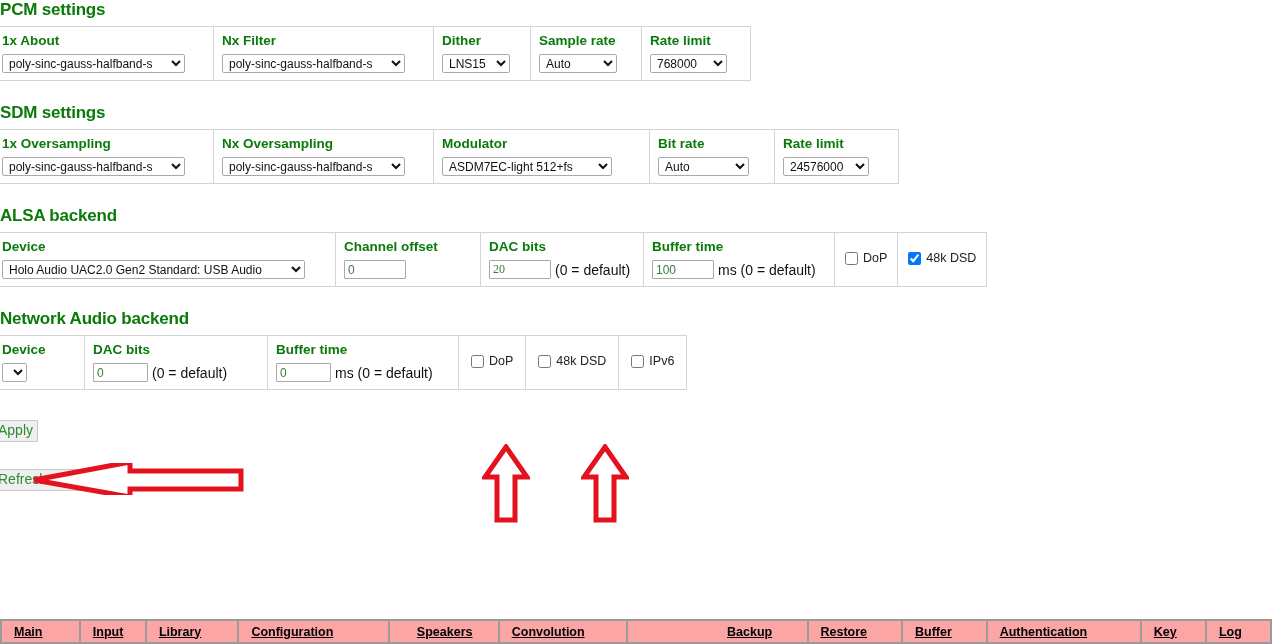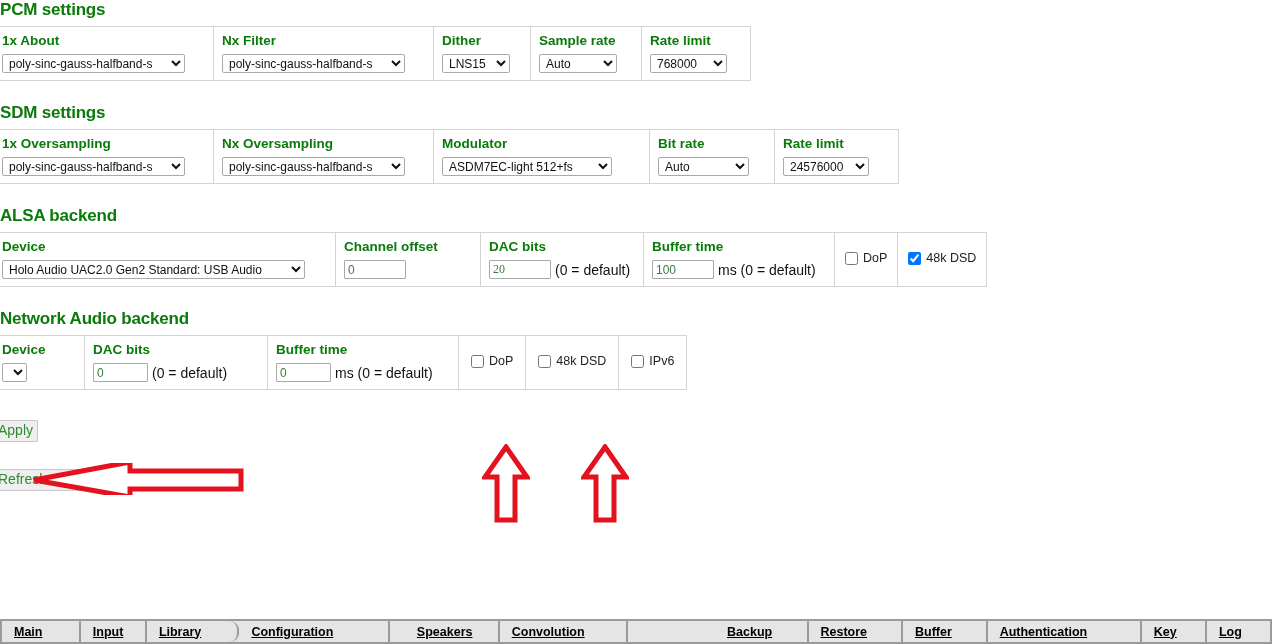--- a/index.html
+++ b/index.html
@@ -111,21 +111,21 @@
     line-height: 17px;
     cursor: pointer;
   }
   
   .navbar {
     position: absolute;
     left: 7px;
     top: 619px;
     width: 1272px;
     box-sizing: border-box;
-    background: #e5e5e5;
+    background: #fca5a5;
     border: 2px solid #9a9a9a;
     border-right: none;
     display: flex;
     height: 25px;
   }
   .navitem {
     display: flex;
     align-items: center;
     border-right: 2px solid #9a9a9a;
     padding: 0 10px 0 12px;
@@ -338,21 +338,21 @@
     <path d="M24,3 L45,33 L33,33 L33,76 L15,76 L15,33 L3,33 Z" fill="#ffffff" stroke="#e4121f" stroke-width="5" stroke-linejoin="miter"></path>
   </svg>
 
   <div class="navbar">
     <div class="navitem" style="width:80px;">
       <a href="#">Main</a>
     </div>
     <div class="navitem" style="width:67px;">
       <a href="#">Input</a>
     </div>
-    <div class="navitem" style="width:94px;border-radius:9px;">
+    <div class="navitem" style="width:94px;">
       <a href="#">Library</a>
     </div>
     <div class="navitem" style="width:153px;">
       <a href="#">Configuration</a>
     </div>
     <div class="navitem" style="width:112px;justify-content:center;">
       <a href="#">Speakers</a>
     </div>
     <div class="navitem" style="width:131px;">
       <a href="#">Convolution</a>

